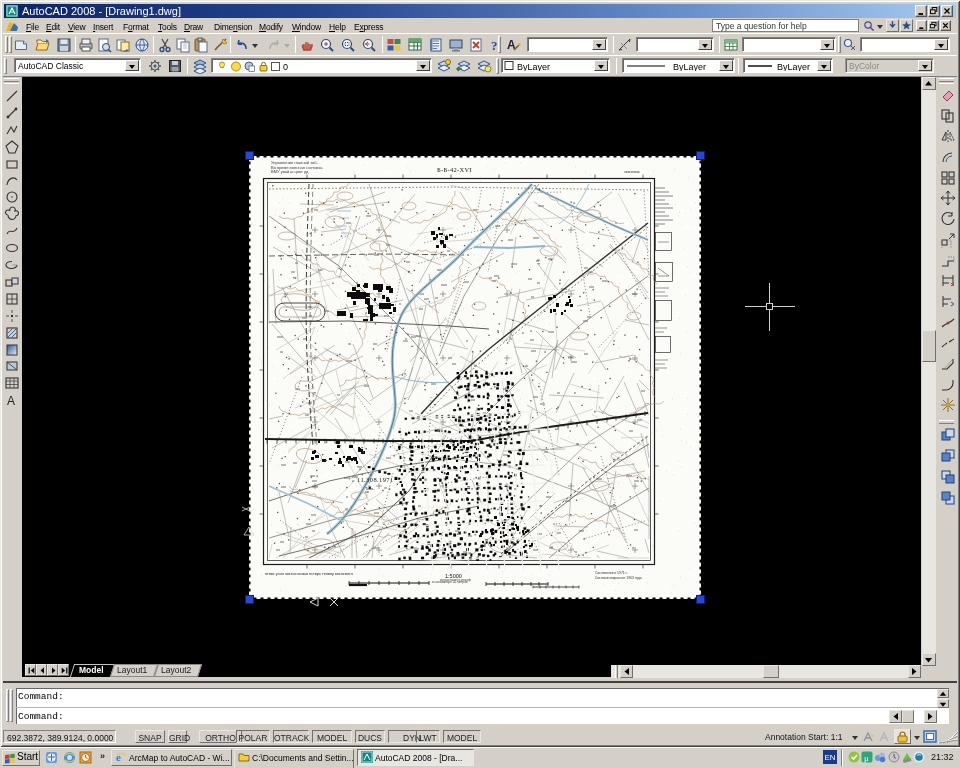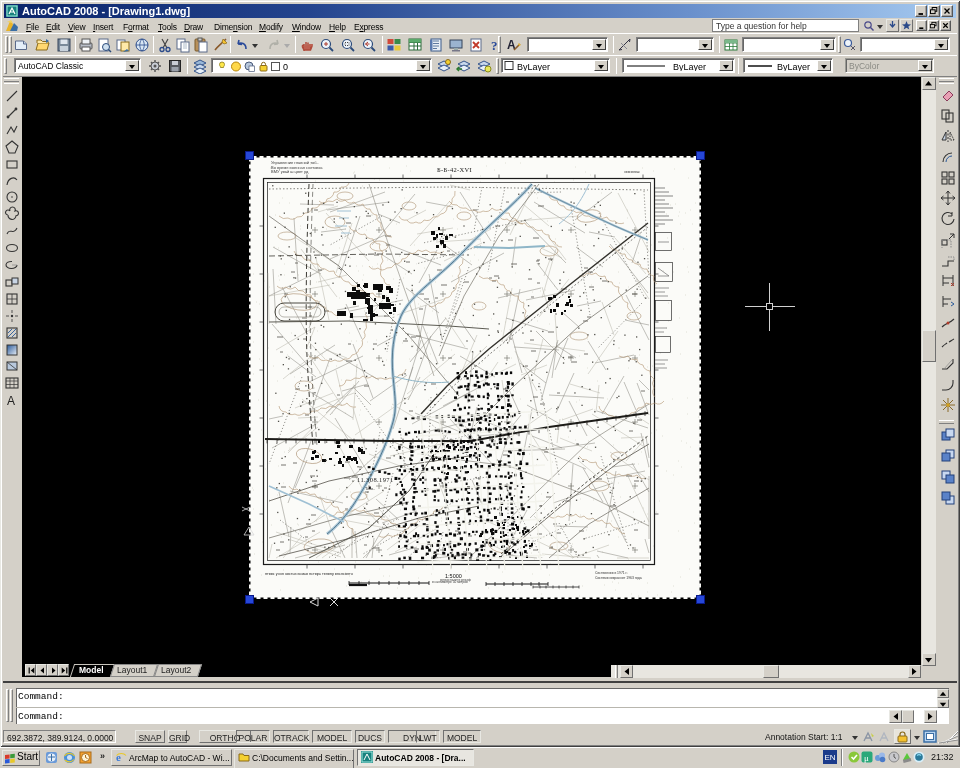--- a/index.html
+++ b/index.html
@@ -20,21 +20,21 @@
 .raised>svg,.up>svg,.dn>svg{display:block;margin:0 auto}
 </style></head>
 <body>
 <div class="abs" style="left:0;top:0;width:960px;height:747px;background:#d4d0c8;box-shadow:inset 1px 1px 0 #e8e8e3,inset -1px -1px 0 #404040,inset 2px 2px 0 #fff,inset -2px -2px 0 #808080"></div>
 <div class="abs" style="left:4px;top:4px;width:952px;height:14px;background:linear-gradient(to right,#0a246a 0%,#24448e 32%,#6a90cc 72%,#a6caf0 100%)"></div>
 <svg class="abs" style="left:6px;top:5px" width="12" height="12">
     <rect width="12" height="12" fill="#18827e"></rect>
     <rect x="1" y="1" width="10" height="10" fill="none" stroke="#9fe8e0" stroke-width="1"></rect>
     <path d="M3 9 L6 3 L9 9 M4.5 7h3" stroke="#fff" stroke-width="1.2" fill="none"></path>
   </svg>
-<div class="abs" style="left:22px;top:5px;color:#fff;font-size:11px;font-weight:bold">AutoCAD 2008 - [Drawing1.dwg]</div>
+<div class="abs" style="left:22px;top:5px;color:#fff;font-size:11px;font-weight:normal">AutoCAD 2008 - [Drawing1.dwg]</div>
 <div class="abs face raised" style="left:915px;top:5px;width:12px;height:12px">
     <svg width="10" height="10" viewBox="0 0 10 10">
       <path d="M2.5 8h4.5" stroke="#000" stroke-width="1.8"></path>
     </svg>
   </div>
 <div class="abs face raised" style="left:928px;top:5px;width:12px;height:12px">
     <svg width="10" height="10" viewBox="0 0 10 10">
       <rect x="3.2" y="1.5" width="4.6" height="3.8" fill="none" stroke="#000"></rect>
       <rect x="1.5" y="3.8" width="4.6" height="3.8" fill="#d4d0c8" stroke="#000"></rect>
     </svg>
@@ -1880,21 +1880,21 @@
 <div class="abs face up" style="left:902px;top:710px;width:12px;height:13px"></div>
 <div class="abs face up" style="left:924px;top:710px;width:13px;height:13px">
     <svg width="11" height="11">
       <path d="M7.5 5.5 L3 2 V9 Z" fill="#000"></path>
     </svg>
   </div>
 <div class="abs face" style="left:3px;top:728px;width:954px;height:16px"></div>
 <div class="abs sunk" style="left:3px;top:730px;width:113px;height:13px;font-size:8.5px;color:#111;padding:1.5px 0 0 3px">692.3872, 389.9124, 0.0000</div>
 <div class="sbtn up" style="left:135px;top:730px;width:30px">SNAP</div>
 <div class="sbtn up" style="left:168px;top:730px;width:19px">GRID</div>
-<div class="sbtn up" style="left:199px;top:730px;width:52px">ORTHO</div>
+<div class="sbtn up" style="left:199px;top:730px;width:43px">ORTHO</div>
 <div class="sbtn dn" style="left:236px;top:730px;width:34px">POLAR</div>
 <div class="sbtn dn" style="left:273px;top:730px;width:36px">OTRACK</div>
 <div class="sbtn dn" style="left:312px;top:730px;width:40px">MODEL</div>
 <div class="sbtn dn" style="left:355px;top:730px;width:30px">DUCS</div>
 <div class="sbtn dn" style="left:388px;top:730px;width:48px">DYN</div>
 <div class="sbtn dn" style="left:416px;top:730px;width:24px">LWT</div>
 <div class="sbtn dn" style="left:443px;top:730px;width:38px">MODEL</div>
 <div class="abs" style="left:765px;top:732px;font-size:8.5px;color:#111">Annotation Start: 1:1</div>
 <div class="abs" style="left:852px;top:736px;width:0;height:0;border-left:3px solid transparent;border-right:3px solid transparent;border-top:4px solid #333"></div>
 <svg class="abs" style="left:862px;top:731px" width="13" height="12">
@@ -1953,21 +1953,21 @@
         <text x="1" y="10" font-size="11" font-weight="bold" fill="#3a7ad8" font-family="Liberation Serif">e</text>
         <path d="M1.5 4.5 a5.5 4 0 0 1 9.5 0" stroke="#e8c82a" stroke-width="1.1" fill="none"></path>
       </svg></span><span style="display:inline-block;vertical-align:top;margin-top:3px;font-weight:normal">ArcMap to AutoCAD - Wi...</span></div>
 <div class="abs up" style="left:234px;top:749px;width:120px;height:32px;background:#d4d0c8;font-size:8.5px;color:#000;white-space:nowrap;overflow:hidden"><span style="display:inline-block;vertical-align:top;margin:1px 2px 0 3px"><svg width="12" height="12">
         <path d="M1 10 V3 h4 l1 1.5 h5 V10 Z" fill="#f4d02f" stroke="#8a6a1a"></path>
       </svg></span><span style="display:inline-block;vertical-align:top;margin-top:3px;font-weight:normal">C:\Documents and Settin...</span></div>
 <div class="abs dn" style="left:357px;top:749px;width:117px;height:17px;background:#e8e6e0;font-size:8.5px;color:#000;white-space:nowrap;overflow:hidden"><span style="display:inline-block;vertical-align:top;margin:1px 2px 0 3px"><svg width="12" height="12">
         <rect width="12" height="12" fill="#18827e"></rect>
         <rect x="1" y="1" width="10" height="10" fill="none" stroke="#9fe8e0"></rect>
         <path d="M3 9 L6 3 L9 9" stroke="#fff" fill="none"></path>
-      </svg></span><span style="display:inline-block;vertical-align:top;margin-top:3px;font-weight:bold">AutoCAD 2008 - [Dra...</span></div>
+      </svg></span><span style="display:inline-block;vertical-align:top;margin-top:3px;font-weight:normal">AutoCAD 2008 - [Dra...</span></div>
 <div class="abs" style="left:823px;top:750px;width:14px;height:14px;background:#1a3a8a;color:#fff;font-size:8px;text-align:center;padding-top:2.5px">EN</div>
 <div class="abs" style="left:841px;top:749px;width:2px;height:17px;border-left:1px solid #808080;border-right:1px solid #fff"></div>
 <svg class="abs" style="left:848px;top:751px" width="12" height="12">
     <circle cx="6" cy="6" r="5.5" fill="#8ac83a"></circle>
     <path d="M3.5 6 l2 2 3.5 -4" stroke="#fff" stroke-width="1.6" fill="none"></path>
   </svg>
 <svg class="abs" style="left:861px;top:751px" width="12" height="12">
     <rect x="0.5" y="0.5" width="11" height="11" rx="2" fill="#2aa87a"></rect>
     <text x="3" y="9.5" font-size="9" fill="#fff" font-family="Liberation Serif">μ</text>
   </svg>

